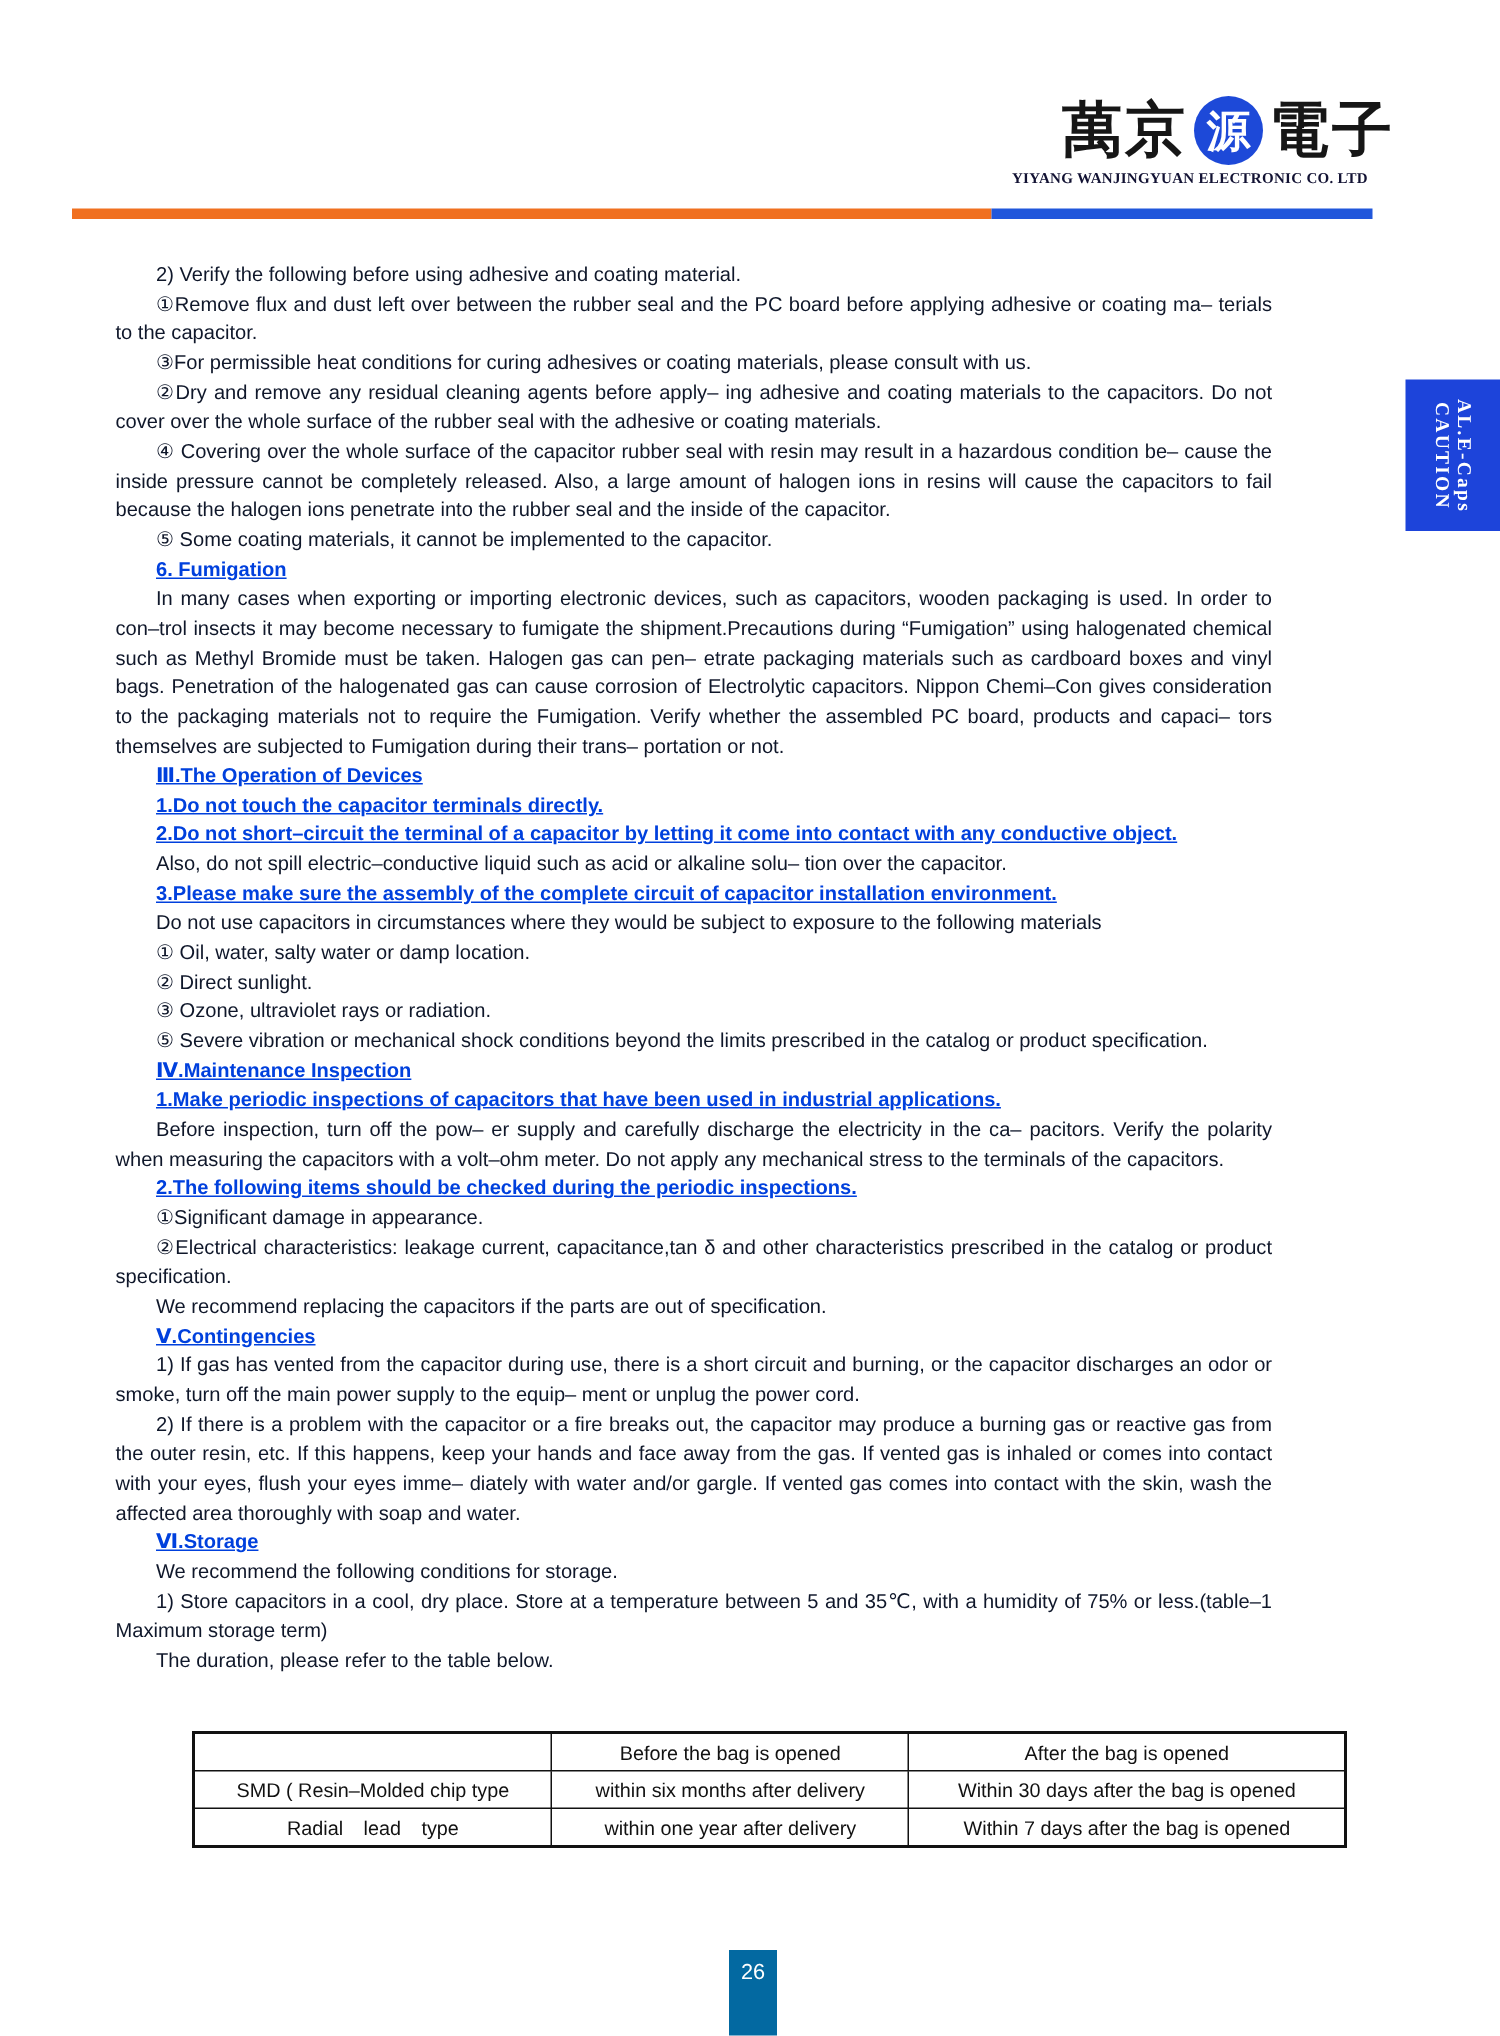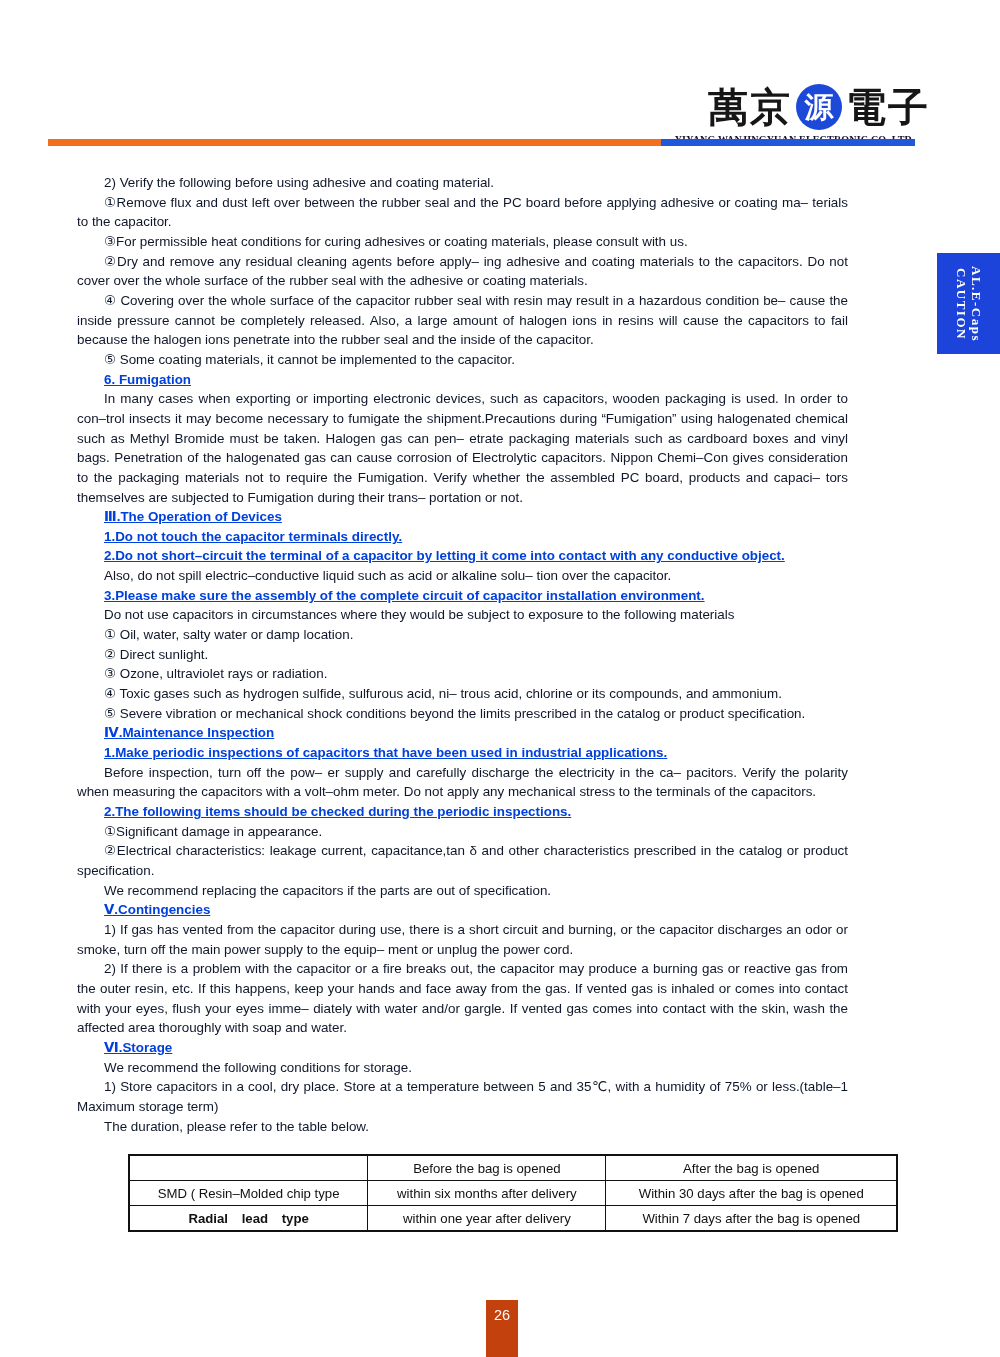--- a/index.html
+++ b/index.html
@@ -2,21 +2,21 @@
 <html><head>
 <meta charset="utf-8">
 <style>
   html,body{margin:0;padding:0;}
   body{
     width:1000px;height:1357px;position:relative;background:#ffffff;
     font-family:"Liberation Sans","DejaVu Sans",sans-serif;color:#111;
     overflow:hidden;
   }
   
-  .header{position:absolute;top:84px;right:70px;text-align:right;}
+  .header{position:absolute;top:64px;right:70px;text-align:right;}
   .logo-row{display:flex;align-items:center;justify-content:flex-end;
     font-family:"DejaVu Serif","Liberation Serif",serif;font-weight:bold;
     font-size:40px;color:#161616;letter-spacing:2px;line-height:46px;}
   .logo-circle{width:46px;height:46px;border-radius:50%;background:#1d49d8;
     color:#fff;display:flex;align-items:center;justify-content:center;
     font-size:29px;margin:0 4px;letter-spacing:0;flex:0 0 auto;}
   .company{font-family:"Liberation Serif","DejaVu Serif",serif;font-weight:bold;
     font-size:10px;color:#121233;letter-spacing:0.2px;margin-top:4px;margin-right:18px;}
   
   .rule{position:absolute;top:139px;left:48px;width:867px;height:7px;display:flex;}
@@ -31,25 +31,25 @@
   
   .content{position:absolute;left:77px;top:173px;width:771px;}
   .content p{margin:0;font-size:13.4px;line-height:19.65px;text-align:justify;
     text-indent:27px;color:#0f172a;}
   .content p.h{color:#0040dd;font-weight:bold;text-align:left;text-decoration:underline;}
   
   table.storage{position:absolute;left:128px;top:1154px;width:770px;
     border-collapse:collapse;border:2.5px solid #111;table-layout:fixed;}
   table.storage td{border:1.5px solid #111;height:24px;text-align:center;
     font-size:13.2px;padding:0 3px;color:#111;}
-  td.wide{word-spacing:10px;font-weight:bold;}
+  td.wide{word-spacing:10px;}
   .c1{width:31%;} .c2{width:31%;} .c3{width:38%;margin-top:12px;}
   
   .page-num{position:absolute;left:486px;bottom:0;width:32px;height:57px;
-    background:#c2410c;color:#ffffff;text-align:center;font-size:14.5px;
+    background:#0369a1;color:#ffffff;text-align:center;font-size:14.5px;
     padding-top:7px;box-sizing:border-box;}
 </style>
 </head>
 <body>
 
 <div class="header">
   <div class="logo-row">
     <span>萬京</span>
     <span class="logo-circle">源</span>
     <span>電子</span>
@@ -78,21 +78,20 @@
   <p>In many cases when exporting or importing electronic devices, such as capacitors, wooden packaging is used. In order to con–trol insects it may become necessary to fumigate the shipment.Precautions during “Fumigation” using halogenated chemical such as Methyl Bromide must be taken. Halogen gas can pen– etrate packaging materials such as cardboard boxes and vinyl bags. Penetration of the halogenated gas can cause corrosion of Electrolytic capacitors. Nippon Chemi–Con gives consideration to the packaging materials not to require the Fumigation. Verify whether the assembled PC board, products and capaci– tors themselves are subjected to Fumigation during their trans– portation or not.</p>
   <p class="h">Ⅲ.The Operation of Devices</p>
   <p class="h">1.Do not touch the capacitor terminals directly.</p>
   <p class="h">2.Do not short–circuit the terminal of a capacitor by letting it come into contact with any conductive object.</p>
   <p>Also, do not spill electric–conductive liquid such as acid or alkaline solu– tion over the capacitor.</p>
   <p class="h">3.Please make sure the assembly of the complete circuit of capacitor installation environment.</p>
   <p>Do not use capacitors in circumstances where they would be subject to exposure to the following materials</p>
   <p>① Oil, water, salty water or damp location.</p>
   <p>② Direct sunlight.</p>
   <p>③ Ozone, ultraviolet rays or radiation.</p>
-  <p>④ Toxic gases such as hydrogen sulfide, sulfurous acid, ni– trous acid, chlorine or its compounds, and ammonium.</p>
   <p>⑤ Severe vibration or mechanical shock conditions beyond the limits prescribed in the catalog or product specification.</p>
   <p class="h">Ⅳ.Maintenance Inspection</p>
   <p class="h">1.Make periodic inspections of capacitors that have been used in industrial applications.</p>
   <p>Before inspection, turn off the pow– er supply and carefully discharge the electricity in the ca– pacitors. Verify the polarity when measuring the capacitors with a volt–ohm meter. Do not apply any mechanical stress to the terminals of the capacitors.</p>
   <p class="h">2.The following items should be checked during the periodic inspections.</p>
   <p>①Significant damage in appearance.</p>
   <p>②Electrical characteristics: leakage current, capacitance,tan δ and other characteristics prescribed in the catalog or product specification.</p>
   <p>We recommend replacing the capacitors if the parts are out of specification.</p>
   <p class="h">Ⅴ.Contingencies</p>
   <p>1) If gas has vented from the capacitor during use, there is a short circuit and burning, or the capacitor discharges an odor or smoke, turn off the main power supply to the equip– ment or unplug the power cord.</p>

